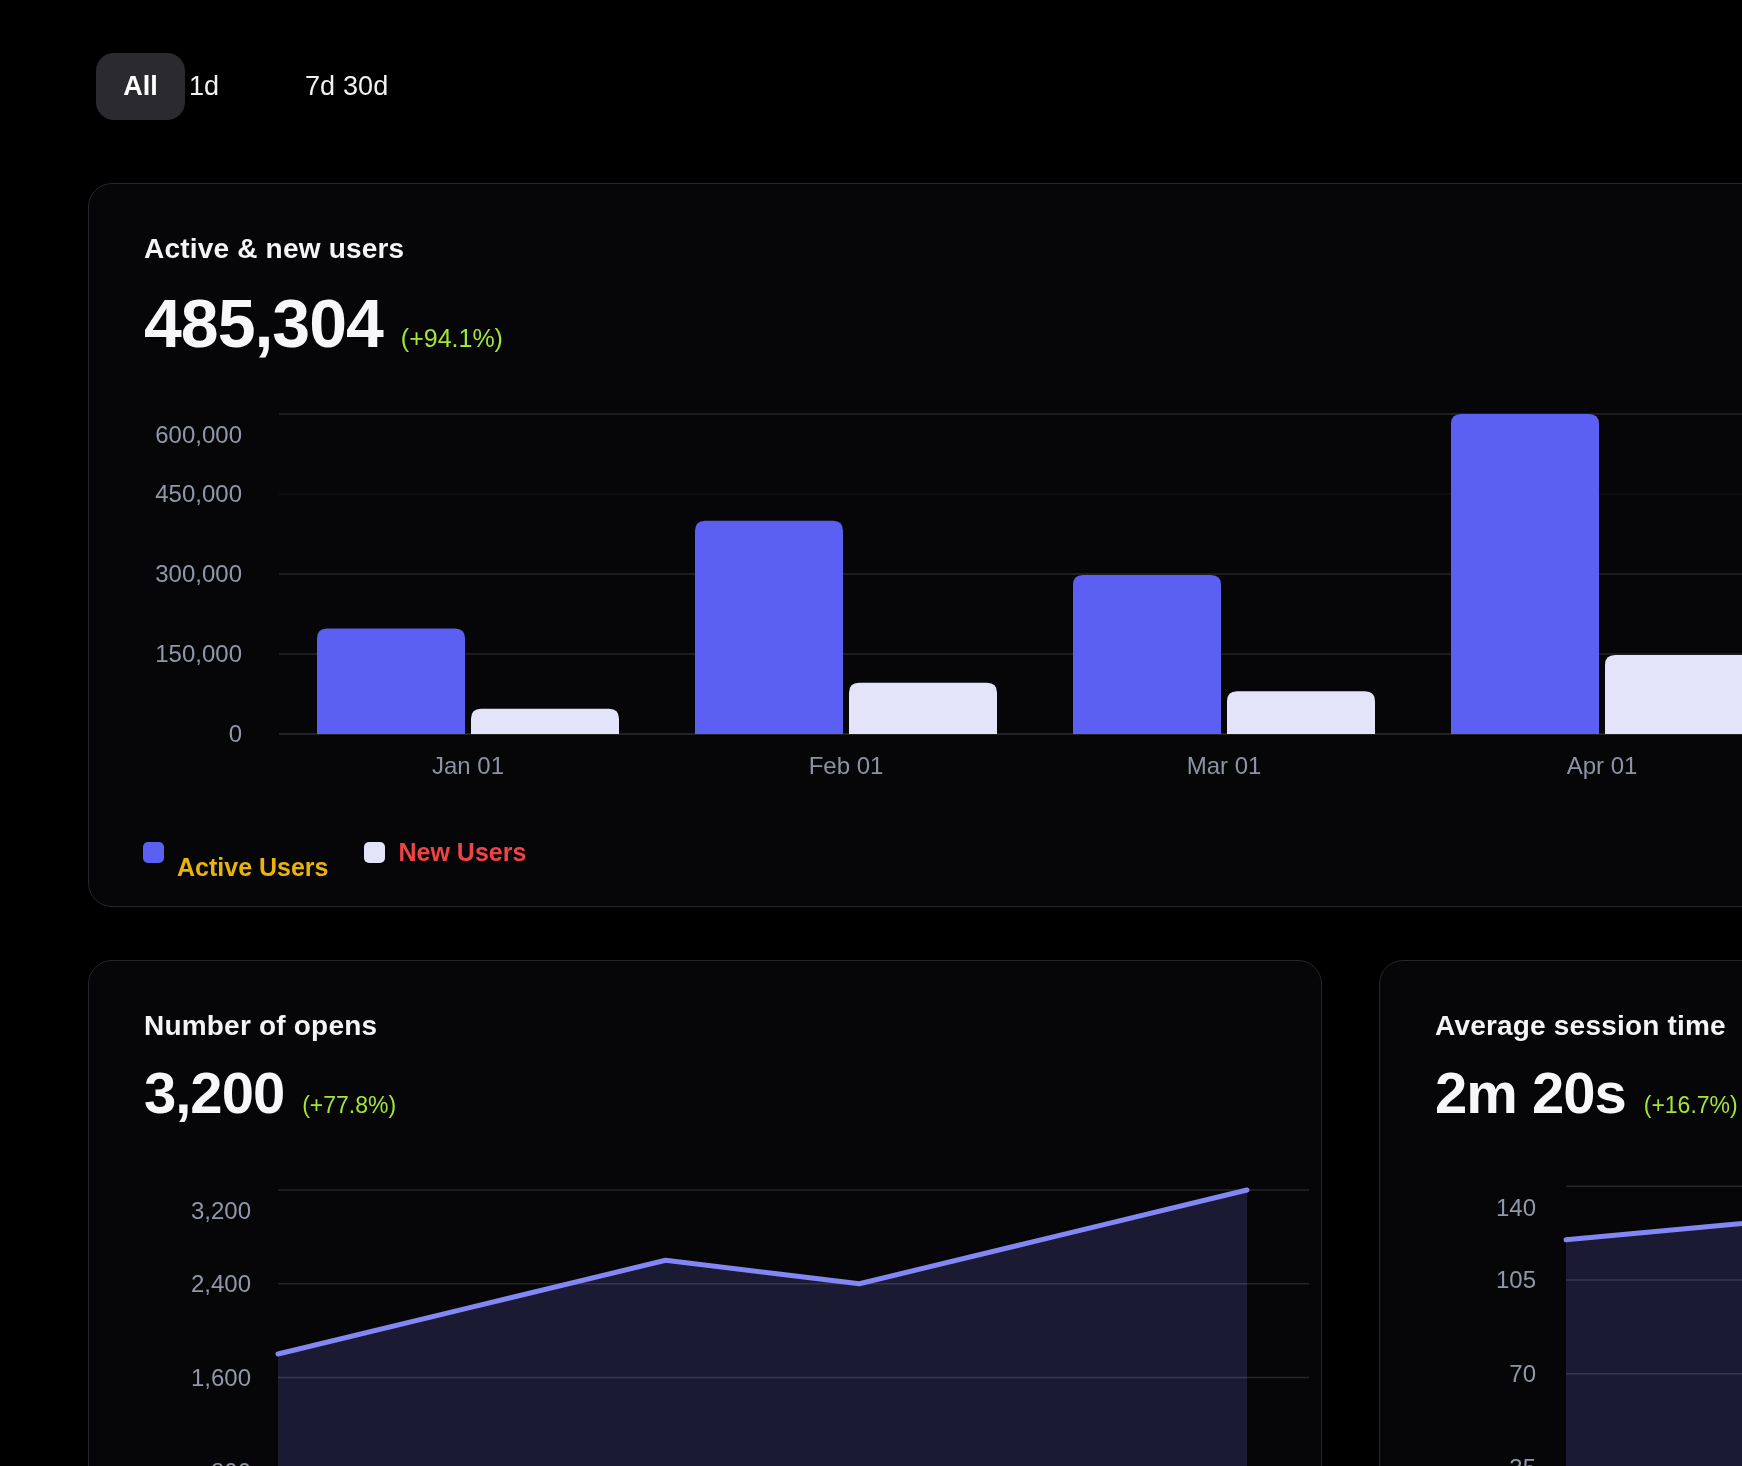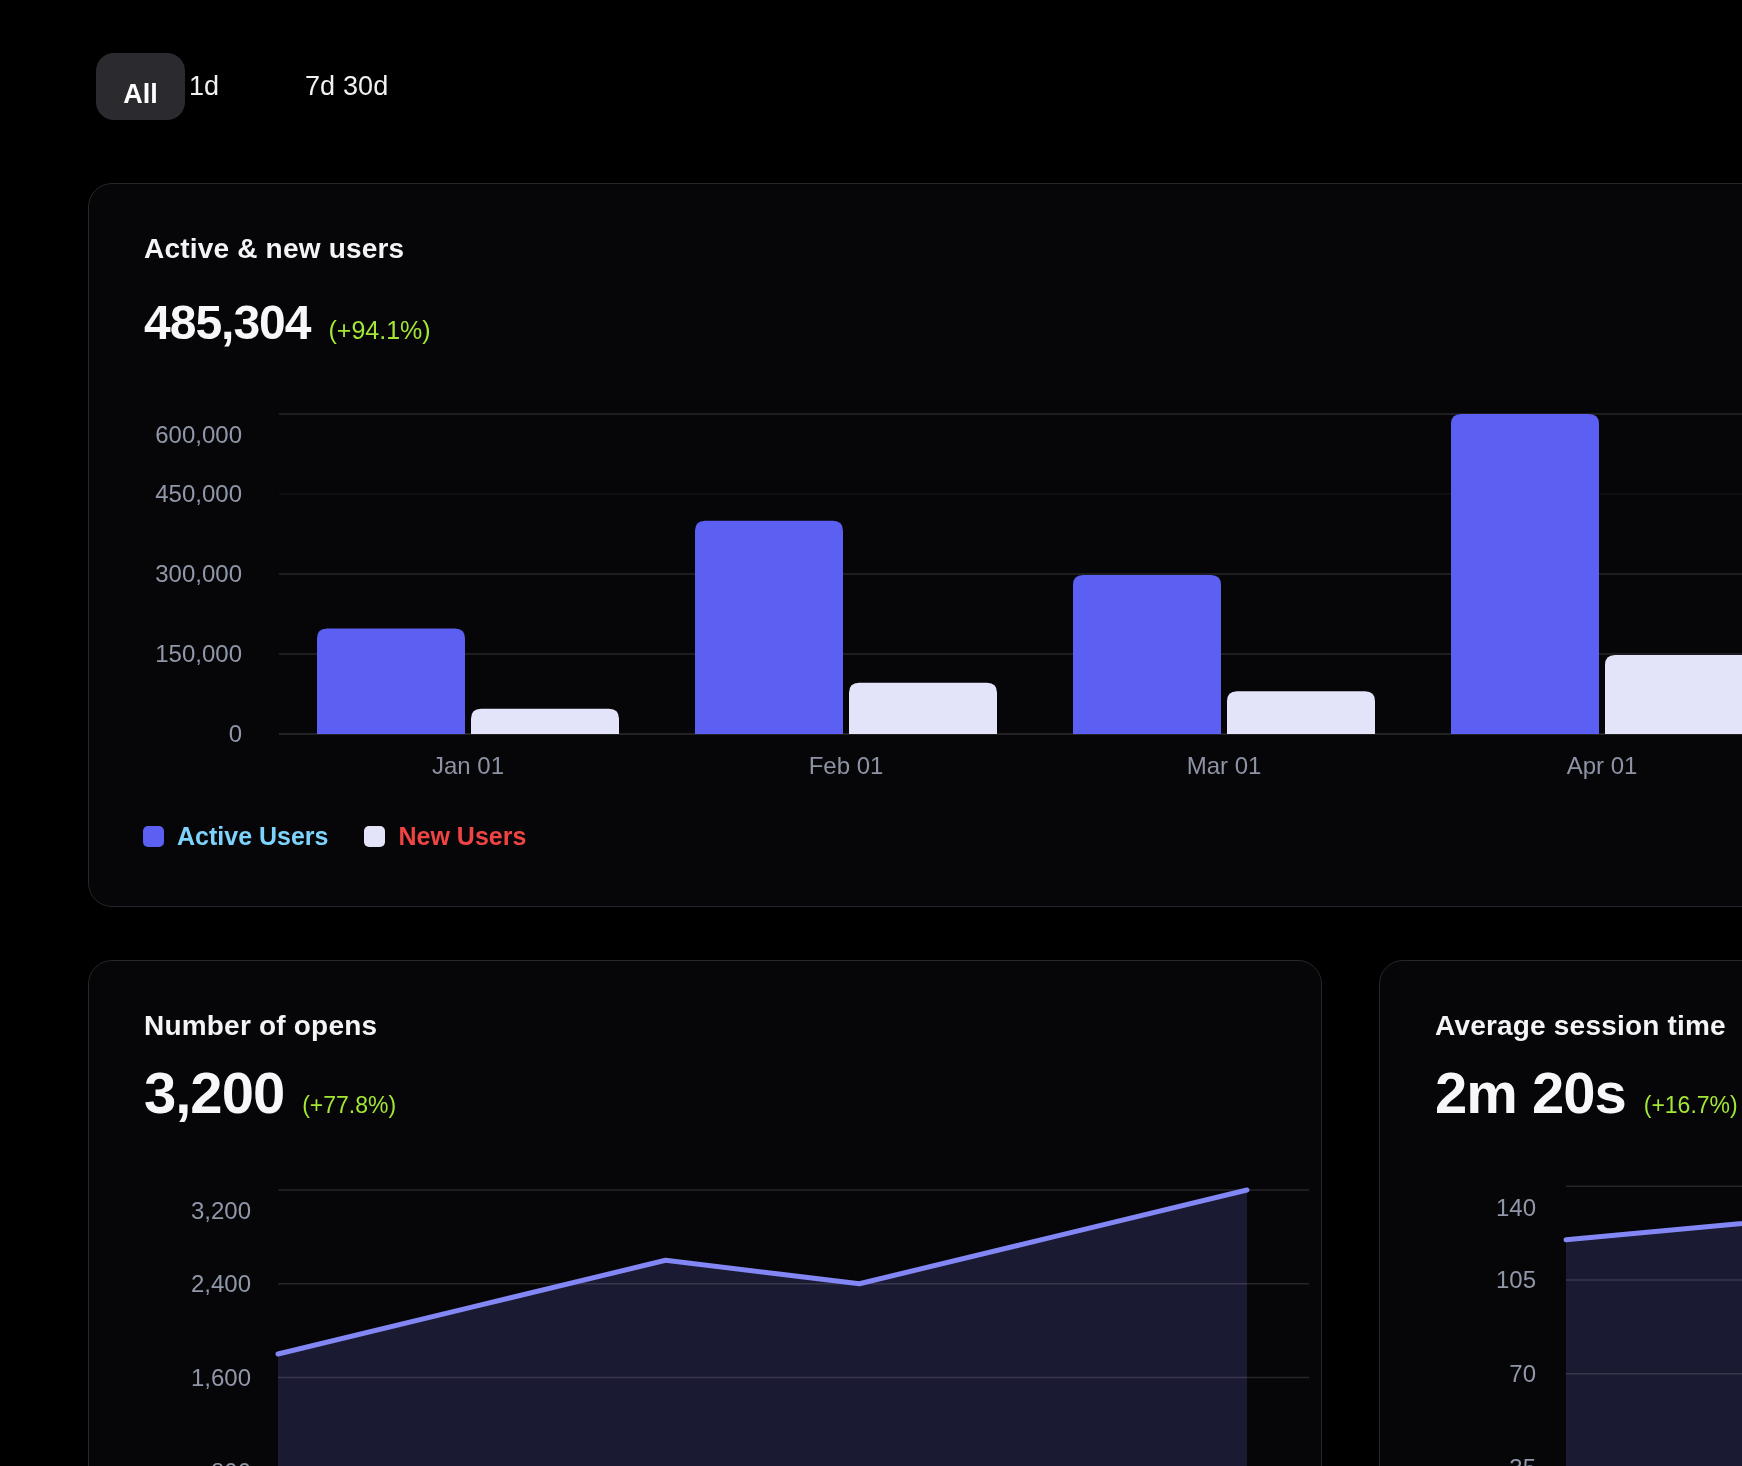--- a/index.html
+++ b/index.html
@@ -7,39 +7,39 @@
     position:relative;width:1742px;height:1466px;background:#000;overflow:hidden;
     font-family:"Liberation Sans", sans-serif;
   }
   
   .tabs{position:absolute;left:96px;top:53px;display:flex;align-items:center;height:67px;}
   .tab{
     background:transparent;border:none;color:#f1f1f3;font-family:inherit;
     font-size:27px;font-weight:400;cursor:pointer;padding:0 4px;line-height:67px;height:67px;
   }
   .tab.pill{
-    background:#2a2a2f;border-radius:18px;width:89px;padding:8px;
+    background:#2a2a2f;border-radius:18px;width:89px;padding:0;
     font-weight:700;color:#ffffff;text-align:center;
   }
   .tab:nth-child(2){}
   .tab:nth-child(3){margin-left:78px;}
   .tab:nth-child(4){}
   
   .card{
     position:absolute;background:#060608;border:1.5px solid #26262c;border-radius:24px;
     box-sizing:border-box;overflow:hidden;
   }
   .card-top{left:88px;top:183px;width:1720px;height:724px;}
   .card-bl{left:88px;top:960px;width:1234px;height:560px;}
   .card-br{left:1379px;top:960px;width:560px;height:560px;}
   .card-head{position:relative;padding:48px 0 0 55px;z-index:3;}
   .card-title{font-size:28px;font-weight:700;color:#f4f4f6;line-height:34px;letter-spacing:.2px;}
   .metric-row{display:flex;align-items:baseline;margin-top:20px;}
   .metric{font-weight:700;color:#f7f7f9;letter-spacing:-1px;}
-  .metric-lg{font-size:48px;line-height:74px;}
+  .metric-lg{font-size:68px;line-height:74px;}
   .metric-md{font-size:58px;line-height:60px;}
   .delta{color:#a3e635;font-weight:500;margin-left:18px;letter-spacing:0;}
   .delta-lg{font-size:25px;}
   .delta-md{font-size:23px;}
   
   svg.chart{position:absolute;left:0;top:0;z-index:1;}
   text.tick{fill:#9097a8;font-family:"Liberation Sans",sans-serif;font-size:24px;}
   text.xlab{fill:#8d93a4;font-family:"Liberation Sans",sans-serif;font-size:24px;}
   
   .legend{position:absolute;left:54px;top:640px;display:flex;align-items:center;gap:36px;z-index:3;}
@@ -87,21 +87,21 @@
         <path d="M984,550 L984,401.06666666666666 Q984,391.06666666666666 994,391.06666666666666 L1122,391.06666666666666 Q1132,391.06666666666666 1132,401.06666666666666 L1132,550 Z" fill="#5b5ff2"></path>
         <path d="M1138,550 L1138,517.3333333333333 Q1138,507.3333333333333 1148,507.3333333333333 L1276,507.3333333333333 Q1286,507.3333333333333 1286,517.3333333333333 L1286,550 Z" fill="#e3e3fa"></path>
         <text x="1135" y="590" text-anchor="middle" class="xlab">Mar 01</text>
         <path d="M1362,550 L1362,240 Q1362,230 1372,230 L1500,230 Q1510,230 1510,240 L1510,550 Z" fill="#5b5ff2"></path>
         <path d="M1516,550 L1516,481.06666666666666 Q1516,471.06666666666666 1526,471.06666666666666 L1654,471.06666666666666 Q1664,471.06666666666666 1664,481.06666666666666 L1664,550 Z" fill="#e3e3fa"></path>
         <text x="1513" y="590" text-anchor="middle" class="xlab">Apr 01</text>
       </svg>
     <div class="legend" id="legend-bars">
         <div class="legend-item">
           <span class="legend-swatch" style="background: rgb(91, 95, 242);"></span>
-          <span class="legend-label" style="color: #7dd3fc;">Active Users</span>
+          <span class="legend-label" style="color: #eab308; margin-top: 31px;">Active Users</span>
         </div>
         <div class="legend-item">
           <span class="legend-swatch" style="background: rgb(227, 227, 250);"></span>
           <span class="legend-label" style="color: #ef4444;">New Users</span>
         </div>
       </div>
   </section>
 
   <section class="card card-bl">
     <div class="card-head">

